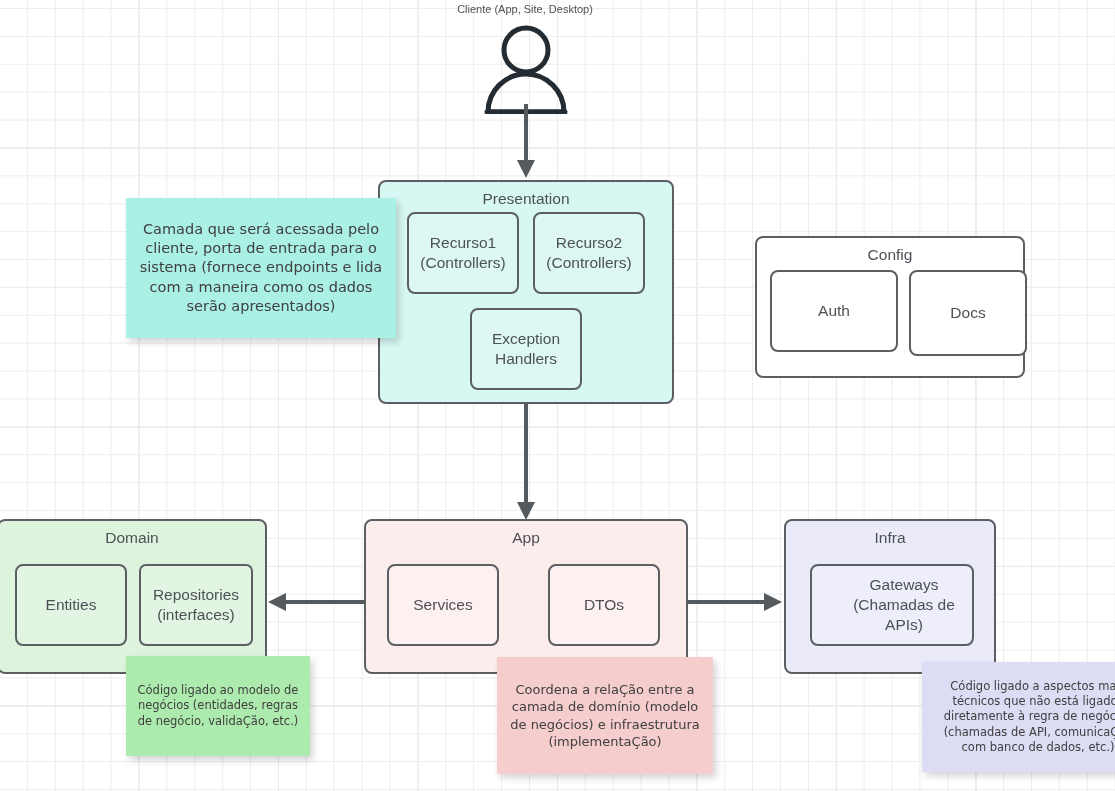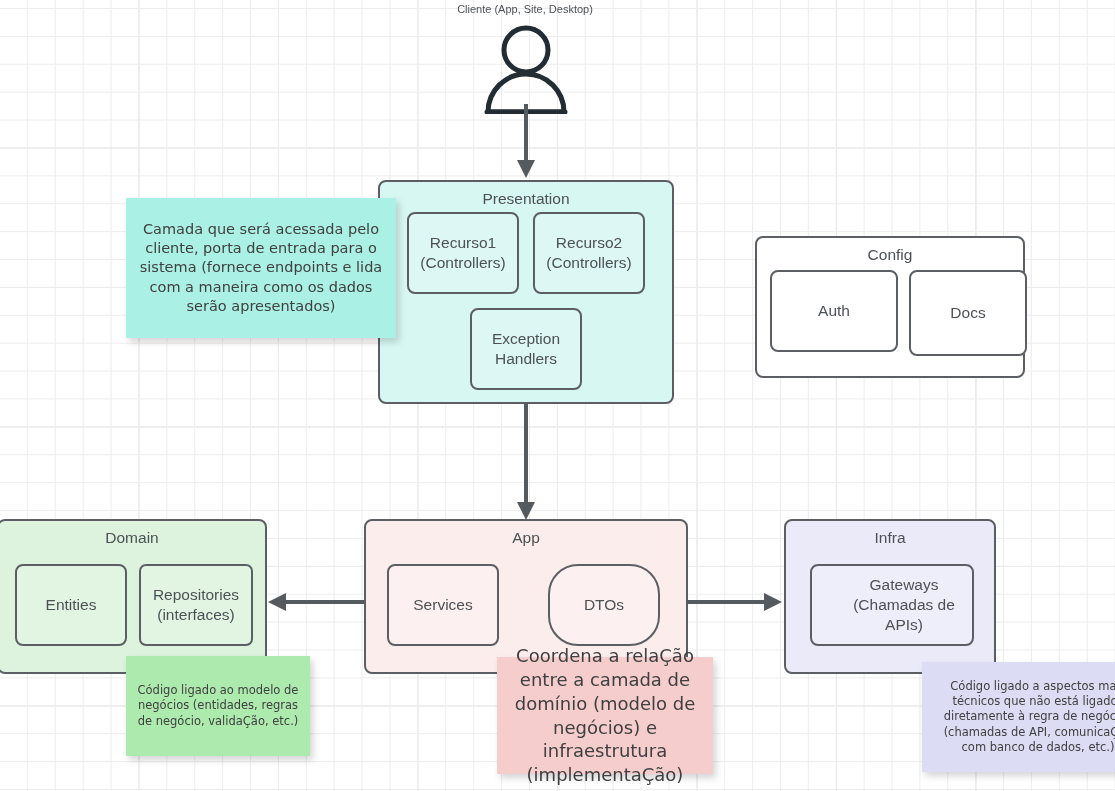--- a/index.html
+++ b/index.html
@@ -180,26 +180,26 @@
     <span>Código ligado ao modelo de negócios (entidades, regras de negócio, validaÇão, etc.)</span>
   </div>
 
   <div class="layer pink" style="left:364px; top:519px; width:324px; height:155px;">
     <div class="layer-title">App</div>
 
     <div class="node pink-node" style="left:21px; top:43px; width:112px; height:82px;">
       <span>Services</span>
     </div>
 
-    <div class="node pink-node" style="left:182px; top:43px; width:112px; height:82px;border-radius:30px;">
+    <div class="node pink-node" style="left:182px; top:43px; width:112px; height:82px;">
       <span>DTOs</span>
     </div>
   </div>
 
-  <div class="note note-pink" style="left:497px; top:657px; width:216px; height:117px; font-size:18px;">
+  <div class="note note-pink" style="left:497px; top:657px; width:216px; height:117px; font-size:13px;">
     <span>Coordena a relaÇão entre a camada de domínio (modelo de negócios) e infraestrutura (implementaÇão)</span>
   </div>
 
   <svg class="arrow-svg" style="left:686px; top:582px;" width="100" height="40">
     <line x1="0" y1="20" x2="82" y2="20" stroke="#555a5e" stroke-width="4"></line>
     <polygon points="96,20 78,11 78,29" fill="#555a5e"></polygon>
   </svg>
 
   <div class="layer lav" style="left:784px; top:519px; width:212px; height:155px;">
     <div class="layer-title">Infra</div>

